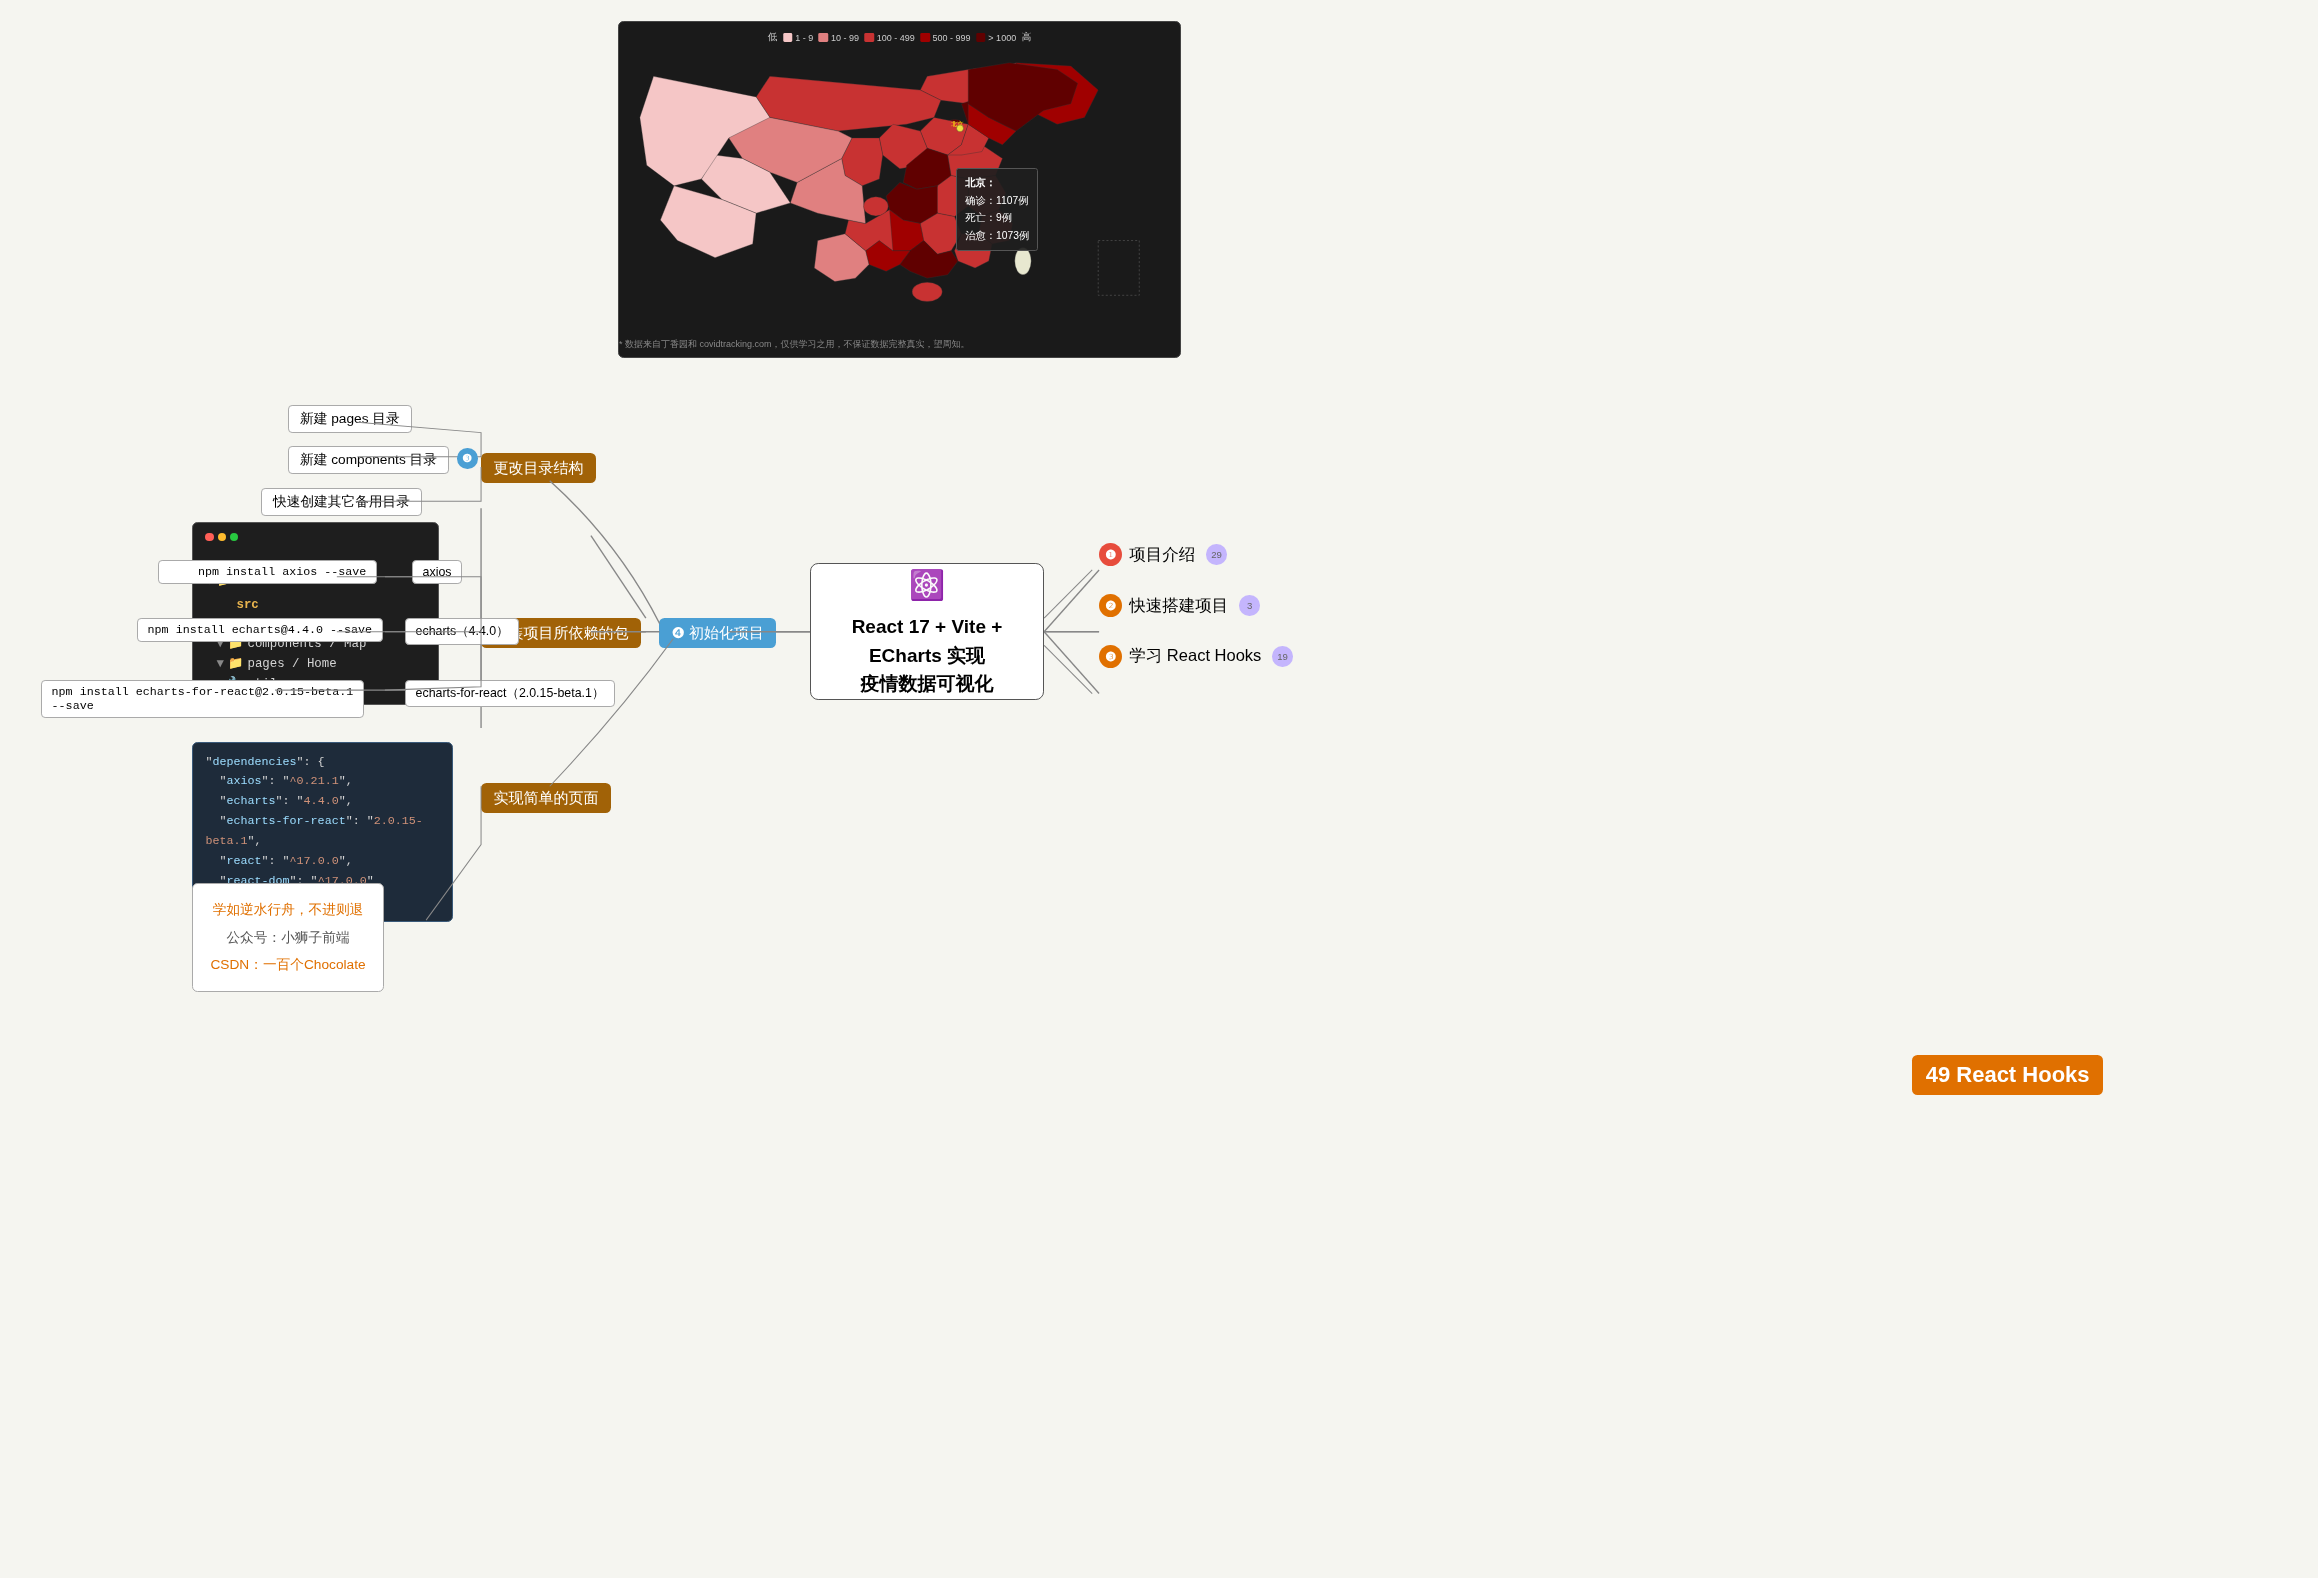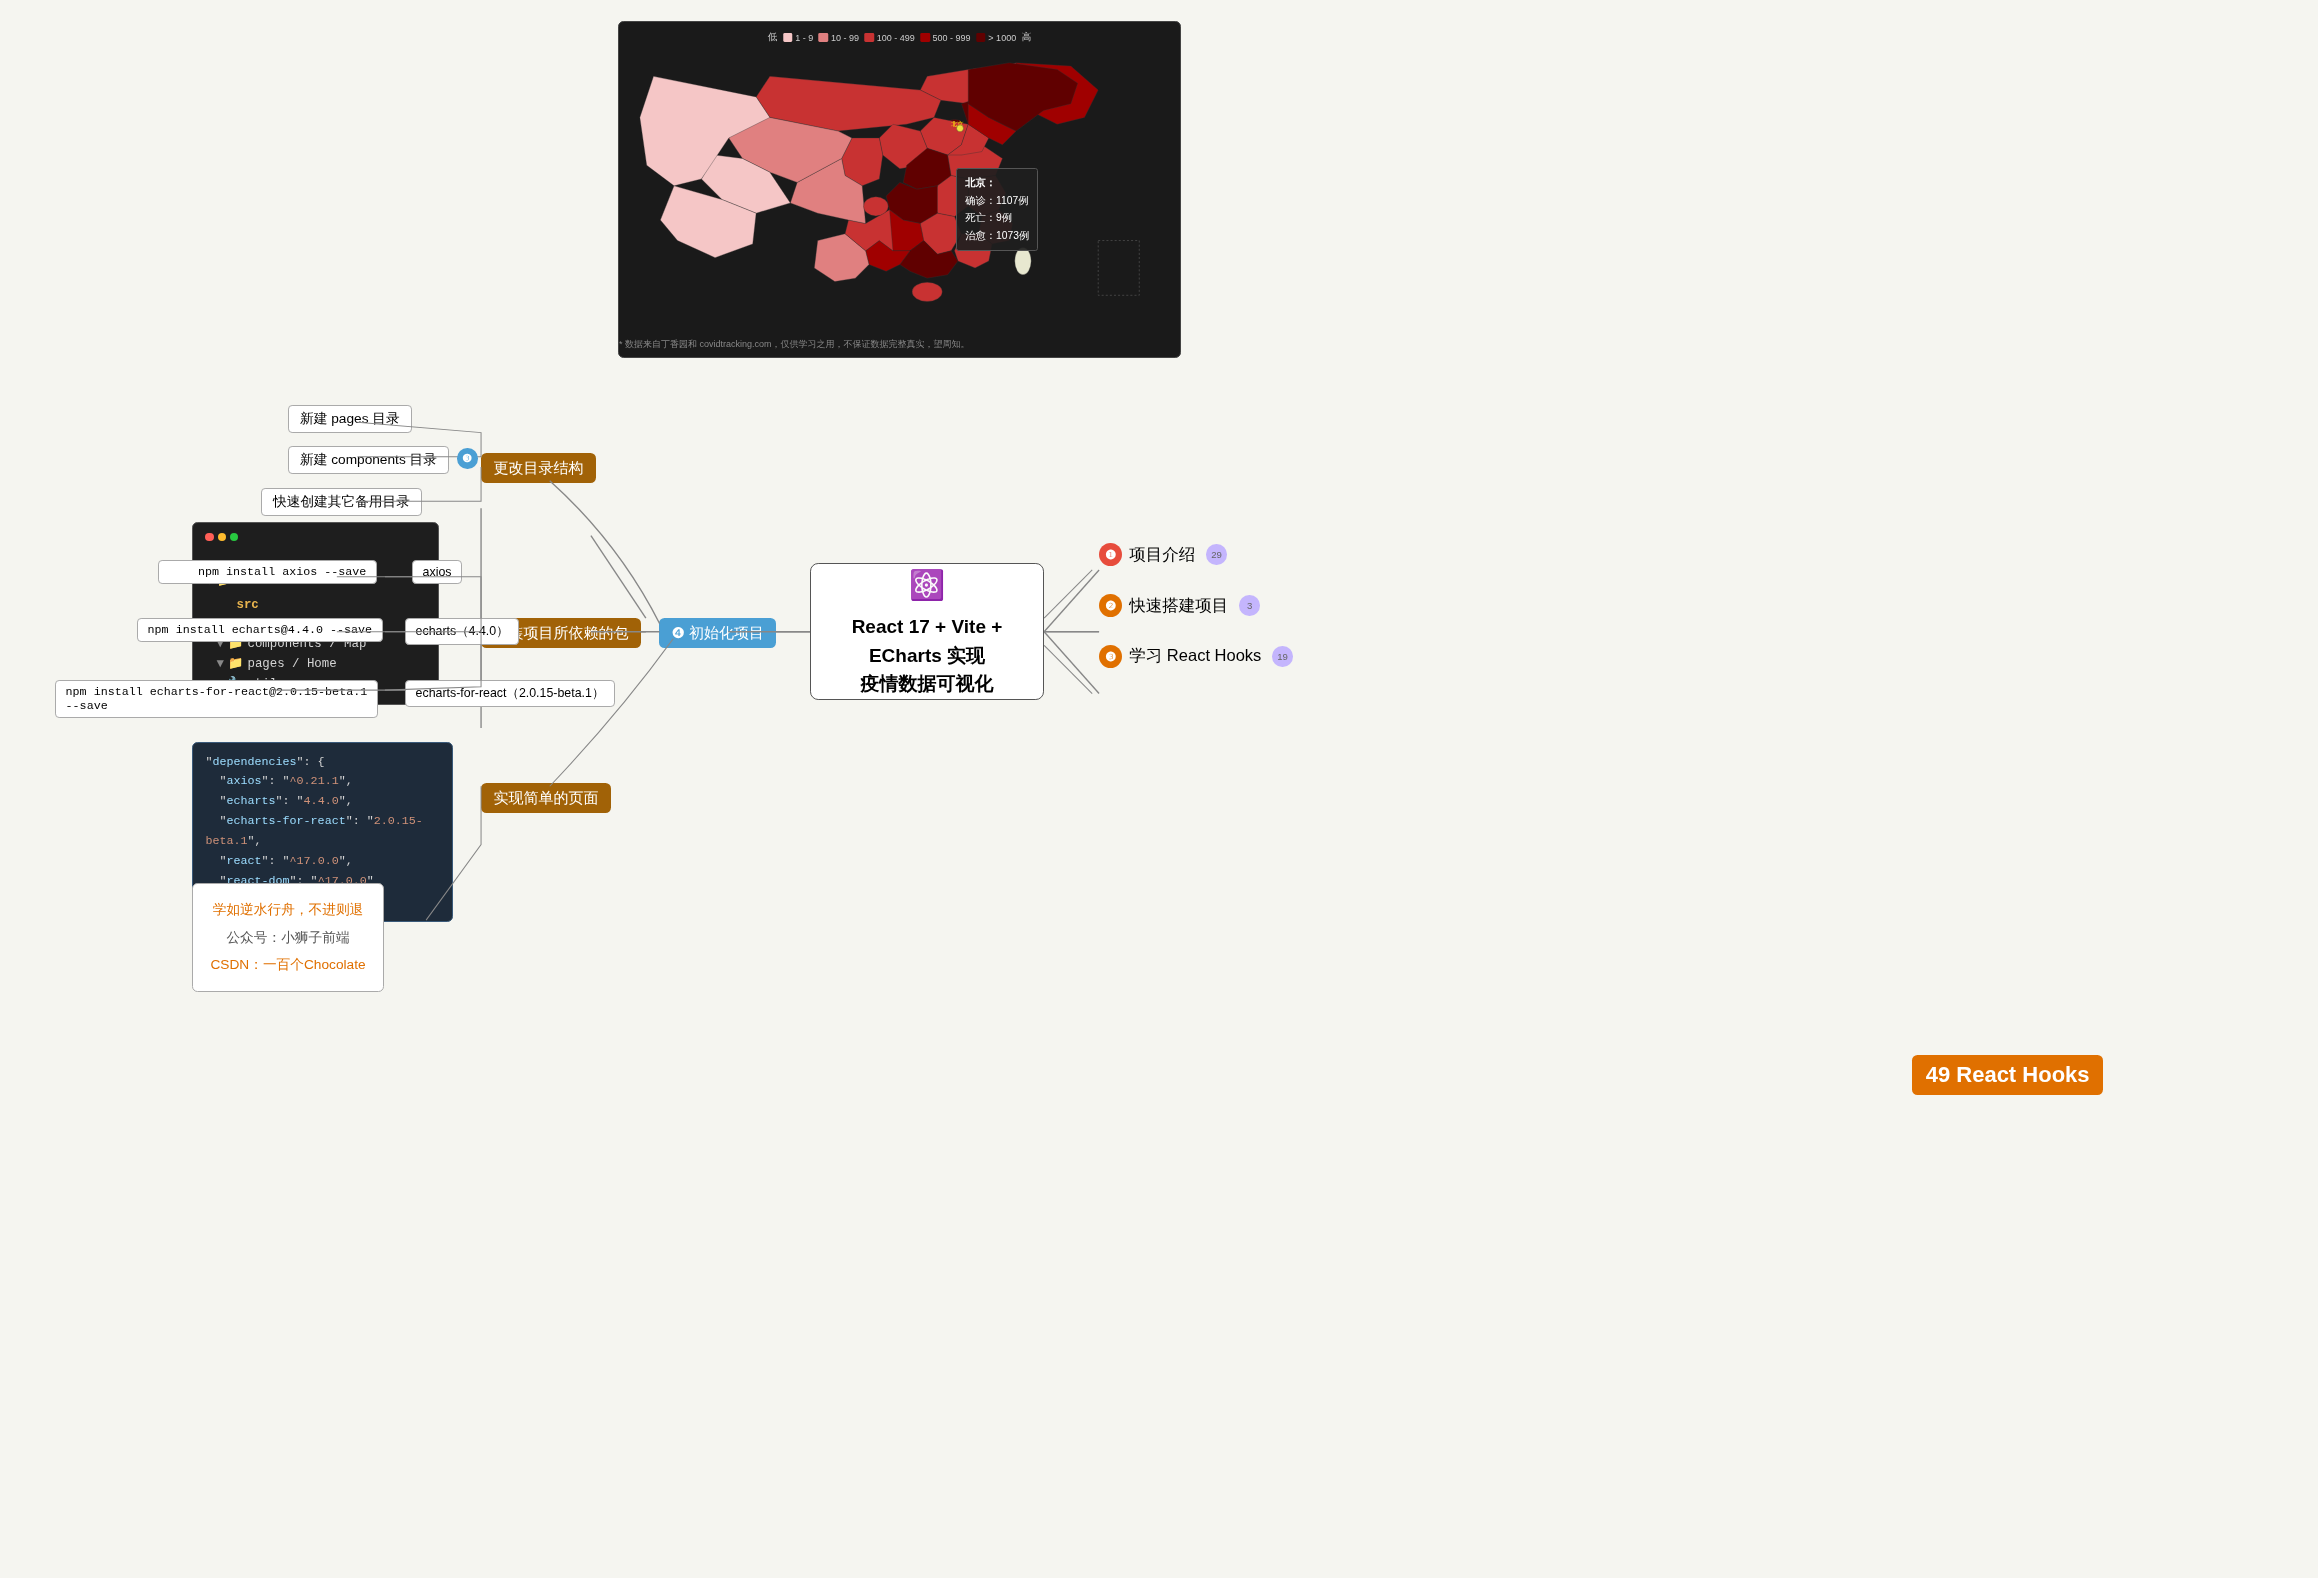--- a/index.html
+++ b/index.html
@@ -467,21 +467,21 @@
 </div>
 
 <div class="dir-node" style="left:481px; top:618px;">安装项目所依赖的包</div>
 
 <div class="cmd-node" style="left:158px; top:560px;padding-left:39px;">npm install axios --save</div>
 <div class="pkg-node" style="left:412px; top:560px;">axios</div>
 
 <div class="cmd-node" style="left:137px; top:618px;">npm install echarts@4.4.0 --save</div>
 <div class="pkg-node" style="left:405px; top:618px;">echarts（4.4.0）</div>
 
-<div class="cmd-node" style="left:55px; top:680px;">npm install echarts-for-react@2.0.15-beta.1<br> --save</div>
+<div class="cmd-node" style="left:41px; top:680px;">npm install echarts-for-react@2.0.15-beta.1<br> --save</div>
 <div class="pkg-node" style="left:405px; top:680px;">echarts-for-react（2.0.15-beta.1）</div>
 
 <div class="json-block" style="left:192px; top:742px; width:261px;">
   <div><span class="json-punct">"</span><span class="json-key">dependencies</span><span class="json-punct">": {</span></div>
   <div><span class="json-punct">&nbsp;&nbsp;"</span><span class="json-key">axios</span><span class="json-punct">": "</span><span class="json-val">^0.21.1</span><span class="json-punct">",</span></div>
   <div><span class="json-punct">&nbsp;&nbsp;"</span><span class="json-key">echarts</span><span class="json-punct">": "</span><span class="json-val">4.4.0</span><span class="json-punct">",</span></div>
   <div><span class="json-punct">&nbsp;&nbsp;"</span><span class="json-key">echarts-for-react</span><span class="json-punct">": "</span><span class="json-val">2.0.15-beta.1</span><span class="json-punct">",</span></div>
   <div><span class="json-punct">&nbsp;&nbsp;"</span><span class="json-key">react</span><span class="json-punct">": "</span><span class="json-val">^17.0.0</span><span class="json-punct">",</span></div>
   <div><span class="json-punct">&nbsp;&nbsp;"</span><span class="json-key">react-dom</span><span class="json-punct">": "</span><span class="json-val">^17.0.0</span><span class="json-punct">"</span></div>
   <div><span class="json-punct">}</span></div>

